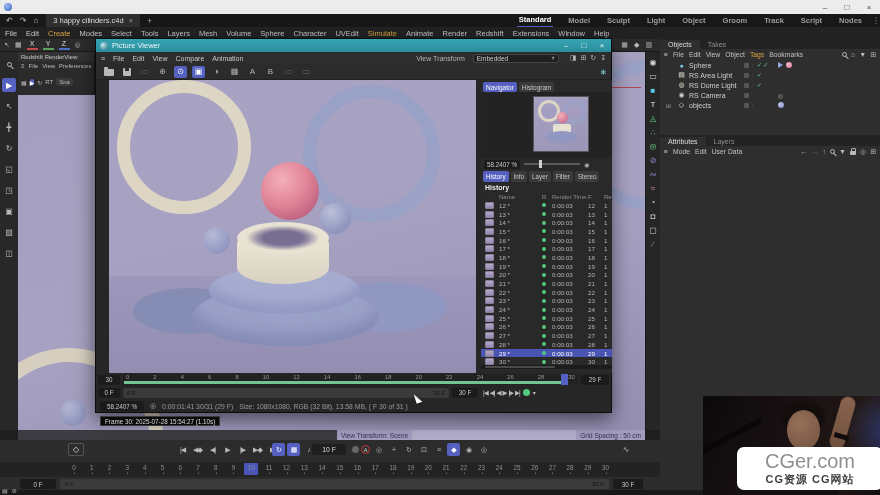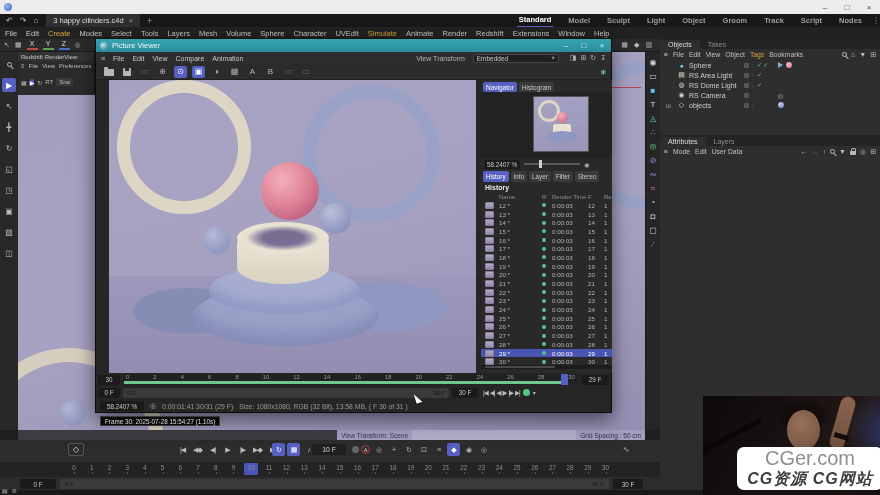--- a/index.html
+++ b/index.html
@@ -235,21 +235,21 @@
   .cam-hair{position:absolute;left:78px;top:6px;width:44px;height:30px;border-radius:50%;background:#130d0b;filter:blur(1px);}
   .cam-head{position:absolute;left:84px;top:14px;width:33px;height:40px;border-radius:50%;
             background:radial-gradient(circle at 40% 35%,#96705a,#7c5a46 70%,#5e4334);filter:blur(.5px);}
   .cam-body{position:absolute;left:58px;top:52px;width:78px;height:50px;border-radius:12px 12px 0 0;background:#161011;}
   .cam-arm{position:absolute;left:132px;top:0px;width:15px;height:54px;border-radius:8px;transform:rotate(16deg);
            background:linear-gradient(#8a6550,#6f4f3c);filter:blur(.5px);}
   .cam-watch{position:absolute;left:131px;top:38px;width:15px;height:5px;background:#120d0c;transform:rotate(16deg);}
   .wmark{position:absolute;left:34px;top:51px;width:146px;height:43px;background:#fff;border-radius:7px;
          display:flex;flex-direction:column;align-items:center;justify-content:center;z-index:9;}
   .wm1{font-size:20px;color:#8f8f8f;line-height:21px;}
-  .wm2{font-size:16px;color:#3f3f3f;font-weight:bold;letter-spacing:1px;font-style:italic;}
+  .wm2{font-size:11px;color:#3f3f3f;font-weight:bold;letter-spacing:1px;}
 
   
   .cursor{position:absolute;left:415px;top:393px;width:0;height:0;z-index:10;
           border-right:6px solid transparent;border-bottom:10px solid #fff;transform:rotate(-18deg);
           filter:drop-shadow(0 0 1px #000);}
 </style>
 </head>
 <body>
 
 <div id="root">

